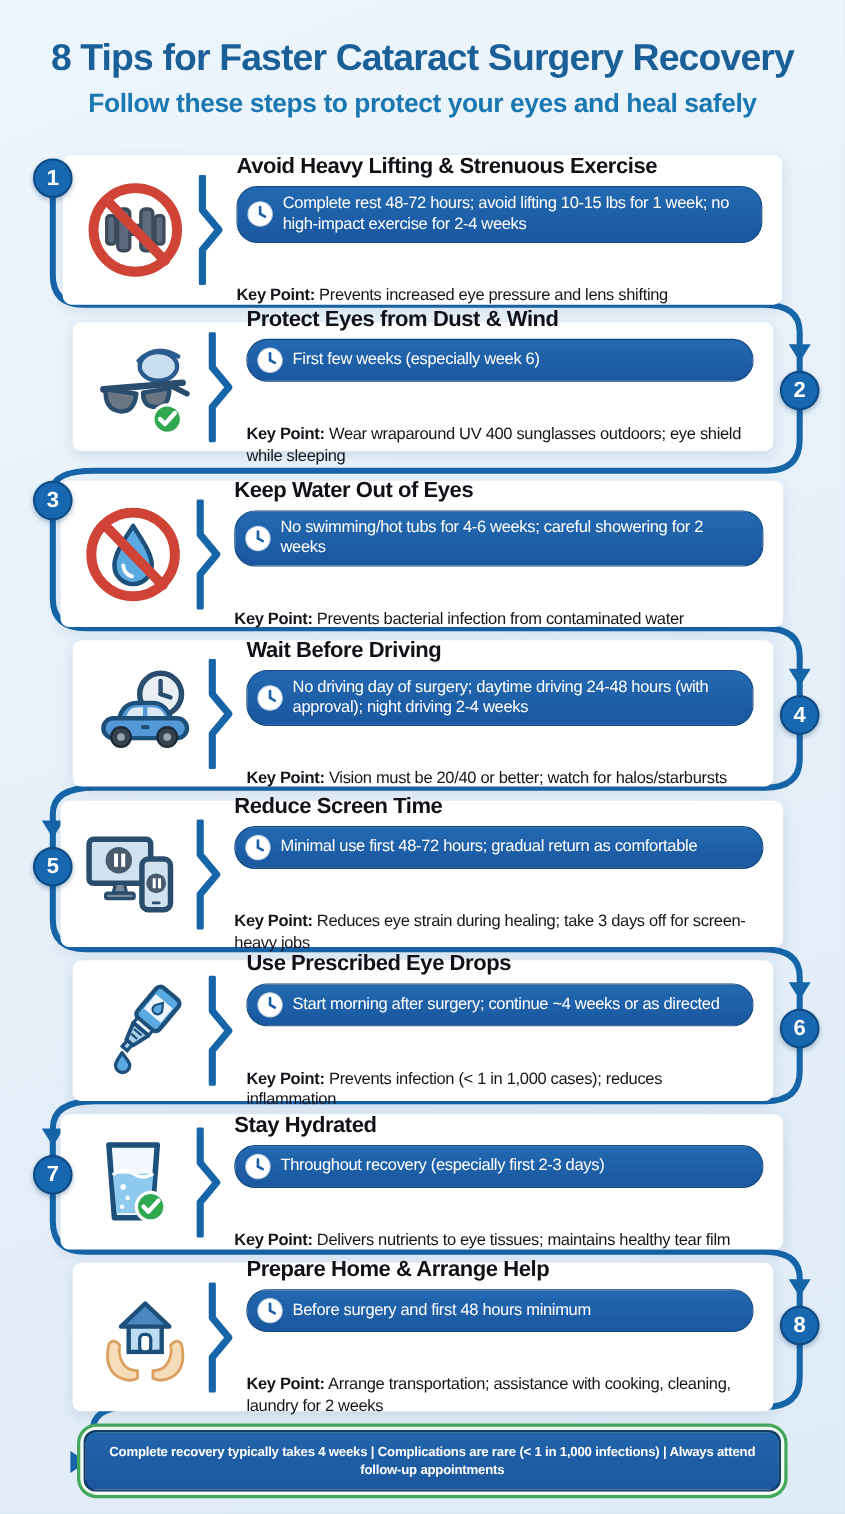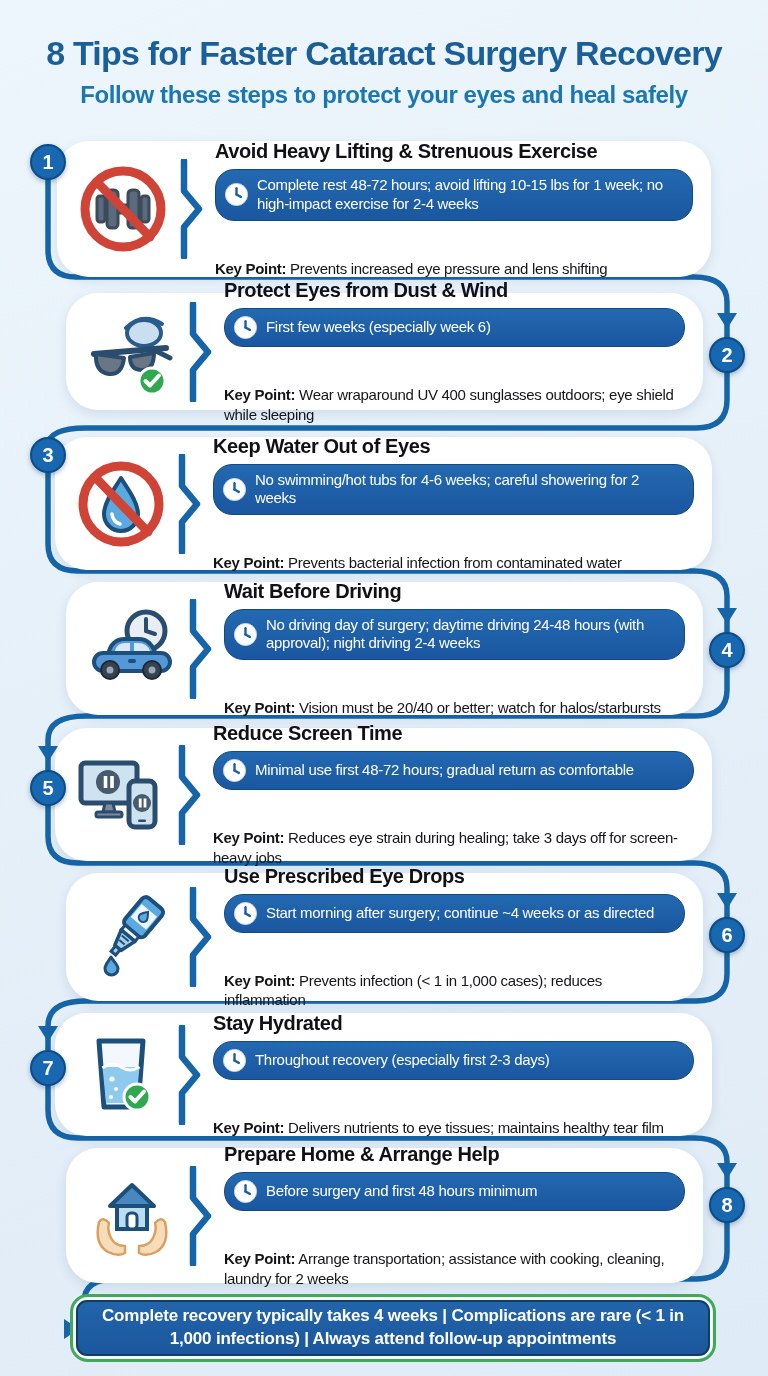--- a/index.html
+++ b/index.html
@@ -10,21 +10,21 @@
   }
   .connector { position:absolute; left:0; top:0; z-index:0; }
   .connector path { stroke:#1565a8; stroke-width:5.5; fill:none; }
   .connector polygon { fill:#1565a8; }
 
   .header { position:absolute; top:34px; left:0; right:0; text-align:center; z-index:1; }
   .header .title { font-size:34px; font-weight:bold; color:#1b5f98; letter-spacing:-0.8px; }
   .header .subtitle { font-size:24px; font-weight:bold; color:#1a77b2; letter-spacing:-0.4px; margin-top:8px; }
 
   .card {
-    position:absolute; z-index:1; background:#ffffff; border-radius:32px;
+    position:absolute; z-index:1; background:#ffffff; border-radius:8px;
     box-shadow:0 4px 12px rgba(25,75,125,0.12);
     display:flex; align-items:center; box-sizing:border-box; padding:0 14px 0 16px;
   }
   .icon-wrap { flex:0 0 100px; width:100px; display:flex; align-items:center; justify-content:center; }
   .chev { flex:0 0 26px; margin:0 10px 0 6px; }
   .content { flex:1; min-width:0; display:flex; flex-direction:column; justify-content:center; gap:7px; padding-right:4px; }
   .card-title { font-size:20px; font-weight:bold; color:#101016; letter-spacing:-0.4px; line-height:1.1; }
   .pill {
     display:flex; align-items:center; gap:8px; width:100%; box-sizing:border-box;
     background:linear-gradient(180deg,#2369b1,#1a57a0);
@@ -46,21 +46,21 @@
 
   .footer-outer {
     position:absolute; left:70px; top:1294px; width:646px; height:68px; z-index:1;
     border:3.5px solid #43a85c; border-radius:18px; background:#f2faf4;
     box-sizing:border-box; padding:3px;
   }
   .footer-inner {
     width:100%; height:100%; box-sizing:border-box; border-radius:11px;
     background:linear-gradient(180deg,#2264aa,#1c579d); border:2px solid #123c66;
     display:flex; align-items:center; justify-content:center; text-align:center;
-    color:#fff; font-weight:bold; font-size:17px; letter-spacing:-0.2px; line-height:1.35;
+    color:#fff; font-weight:bold; font-size:12px; letter-spacing:-0.2px; line-height:1.35;
     padding:0 16px;
   }
 </style>
 </head>
 <body>
 
 <div class="stage">
 
   <svg class="connector" width="768" height="1376" viewBox="0 0 768 1376">
     <path d="M48,162 L48,250 Q48,277 76,277 L694,277 Q727,277 727,302 L727,350"></path>

